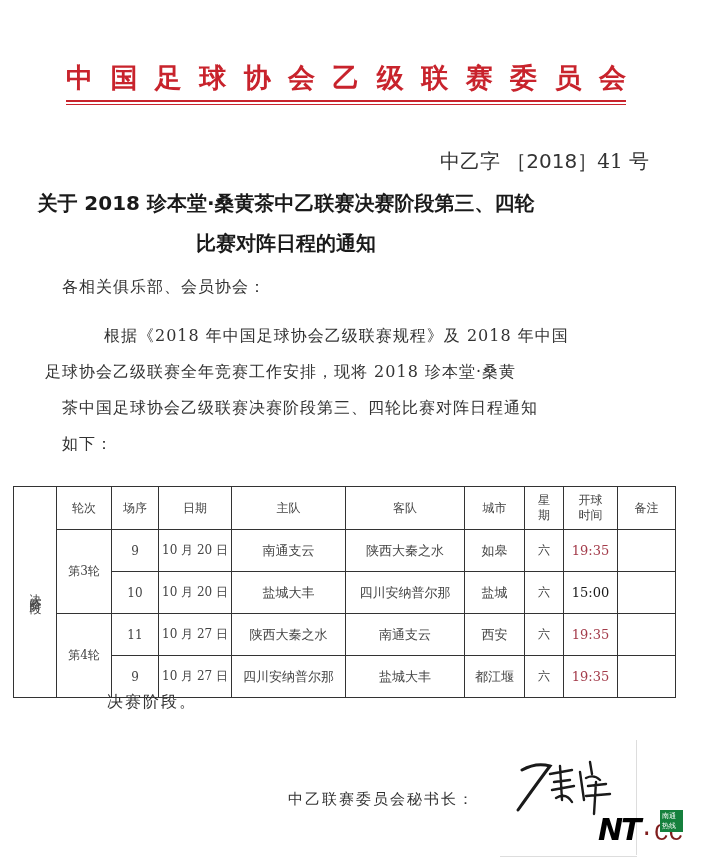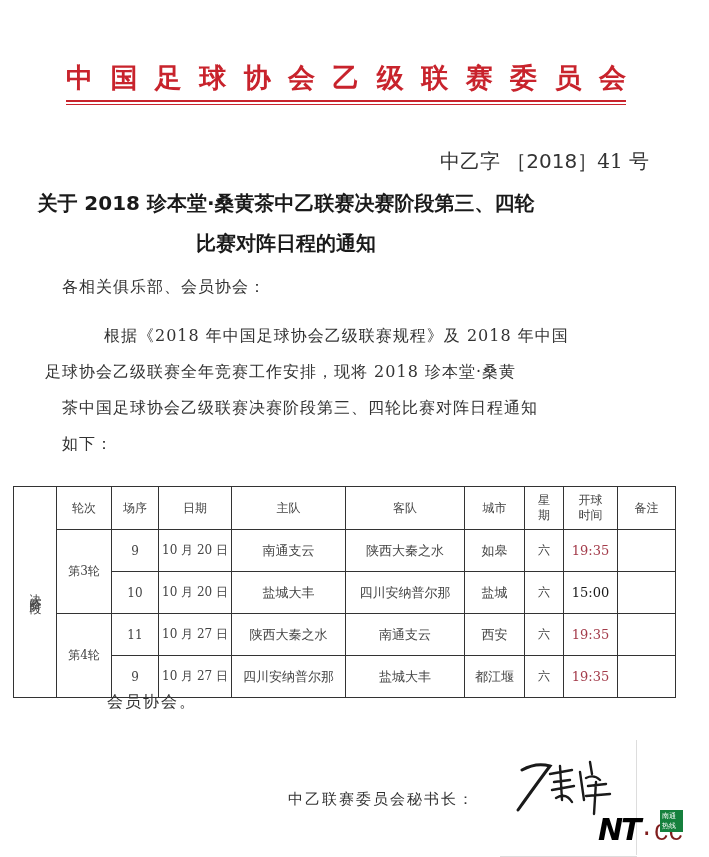--- a/index.html
+++ b/index.html
@@ -139,21 +139,21 @@
     <td class="team">四川安纳普尔那</td>
     <td class="team">盐城大丰</td>
     <td class="team">都江堰</td>
     <td>六</td>
     <td class="time-red">19:35</td>
     <td></td>
   </tr>
 </tbody>
   </table>
 
-<div class="closing">会员协会。</div>
+<div class="closing">决赛阶段。</div>
 
 <div class="signer">中乙联赛委员会秘书长：</div>
 <div class="signature">
   <svg width="115" height="75" viewBox="0 0 115 75">
     <path d="M12 18 Q26 10 40 14 Q28 30 8 58" stroke="#1a1a1a" stroke-width="3" fill="none" stroke-linecap="round"></path>
     <path d="M40 22 L62 18 M44 30 L60 28 M42 38 L64 34 M50 14 L52 48 M46 46 Q56 40 62 50" stroke="#1a1a1a" stroke-width="2.4" fill="none" stroke-linecap="round"></path>
     <path d="M70 20 L74 48 M76 26 Q84 22 90 28 M80 10 L82 22 M78 34 L96 32 M86 30 L84 62 M76 44 L100 42" stroke="#1a1a1a" stroke-width="2.4" fill="none" stroke-linecap="round"></path>
   </svg>
 </div>
 <div class="sig-line"></div>

